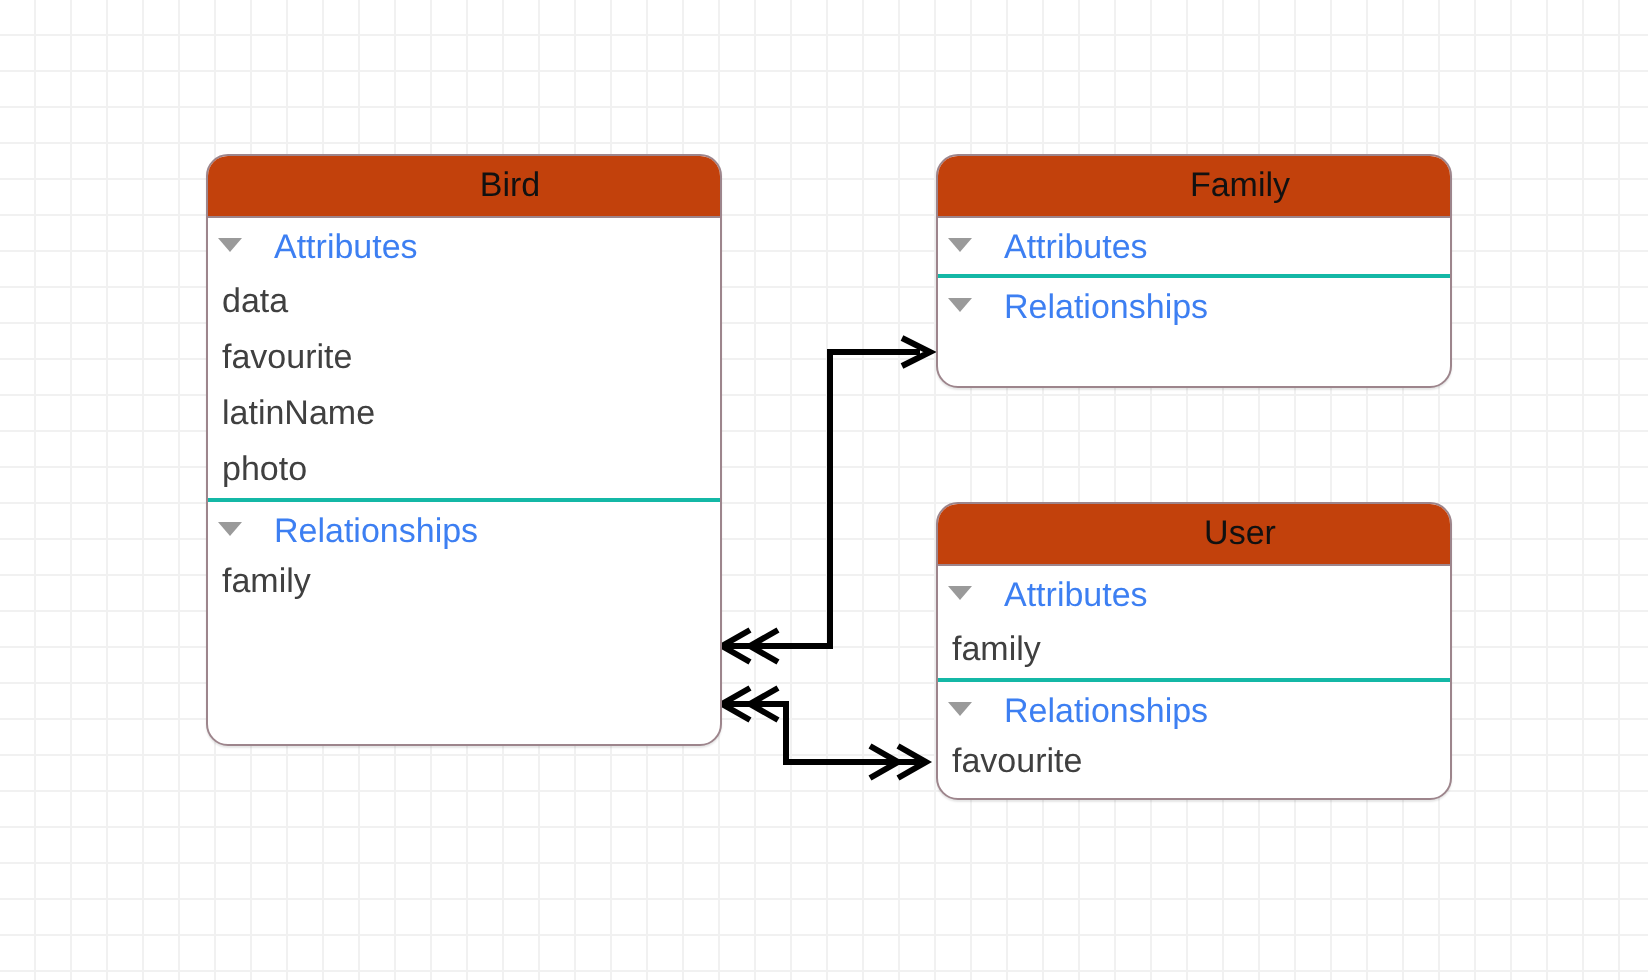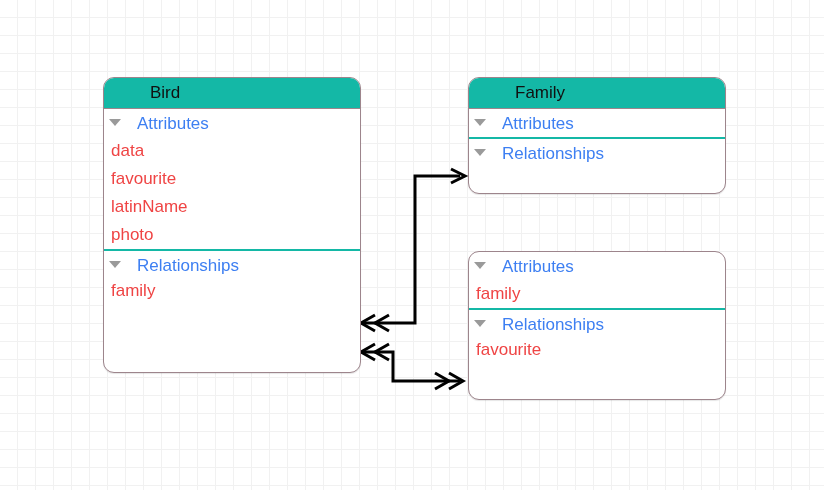--- a/index.html
+++ b/index.html
@@ -36,35 +36,36 @@
     box-sizing: border-box;
     border: 1px solid #9d858c;
     border-radius: 11px;
     background: #ffffff;
     overflow: hidden;
     box-shadow: 0 1px 1px rgba(0,0,0,0.10);
   }
   .entity-header {
     height: 30px;
     line-height: 30px;
-    background: #14b8a6;
+    text-align: center;
+    background: #c2410c;
     border-bottom: 1px solid #9d858c;
     font-size: 17px;
     color: #111111;
     padding-left: 46px;
   }
   .rows {
     display: block;
   }
   .row {
     height: 28px;
     line-height: 28px;
     padding-left: 7px;
     font-size: 17px;
-    color: #ef4444;
+    color: #404040;
     white-space: nowrap;
     box-sizing: border-box;
   }
   .row.group {
     border-top: 2px solid #14b8a6;
     color: #3d7ff2;
     padding-left: 5px;
   }
   .row.group.first {
     border-top: none;
@@ -156,20 +157,21 @@
         <span class="tri"></span><span class="group-label">Attributes</span>
       </div>
 
       <div class="row group">
         <span class="tri"></span><span class="group-label">Relationships</span>
       </div>
     </div>
   </div>
 
   <div class="entity" style="left:468px; top:251px; width:258px; height:149px;">
+    <div class="entity-header">User</div>
     <div class="rows">
 
       <div class="row group first">
         <span class="tri"></span><span class="group-label">Attributes</span>
       </div>
       <div class="row">family</div>
 
       <div class="row group">
         <span class="tri"></span><span class="group-label">Relationships</span>
       </div>

